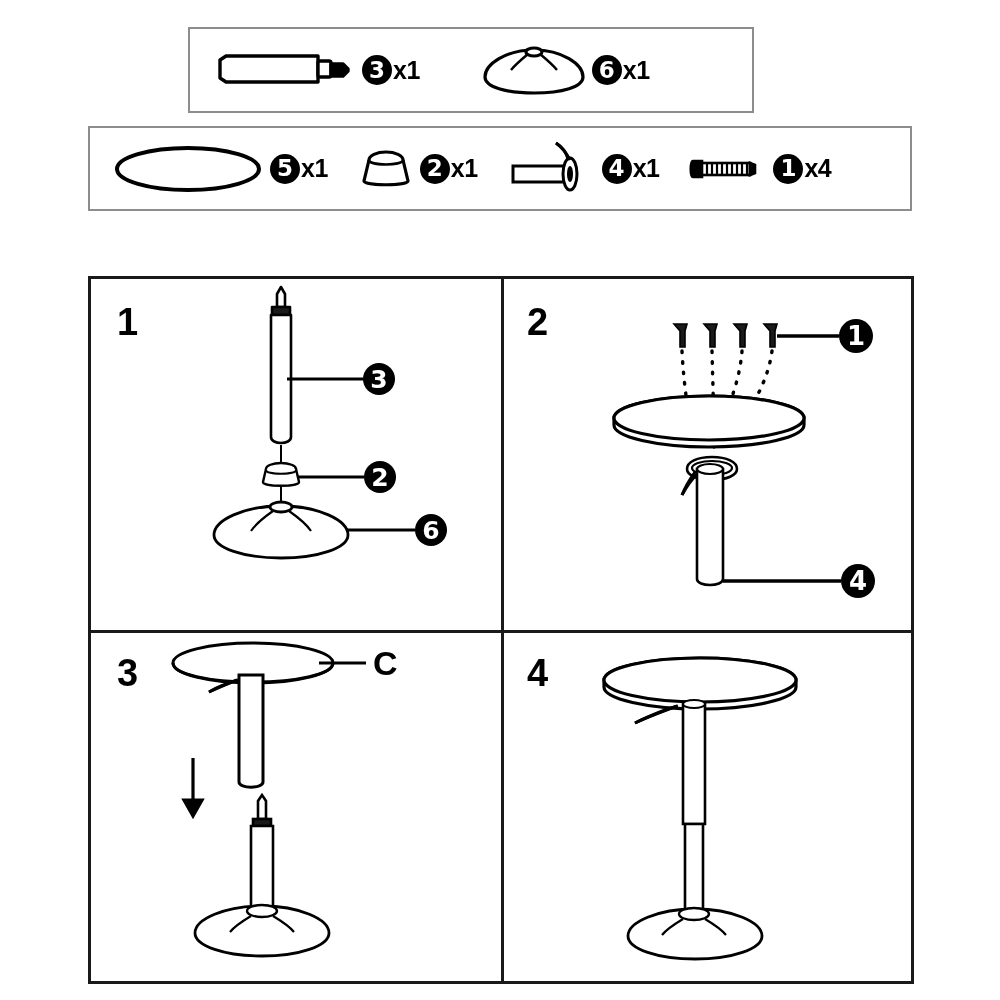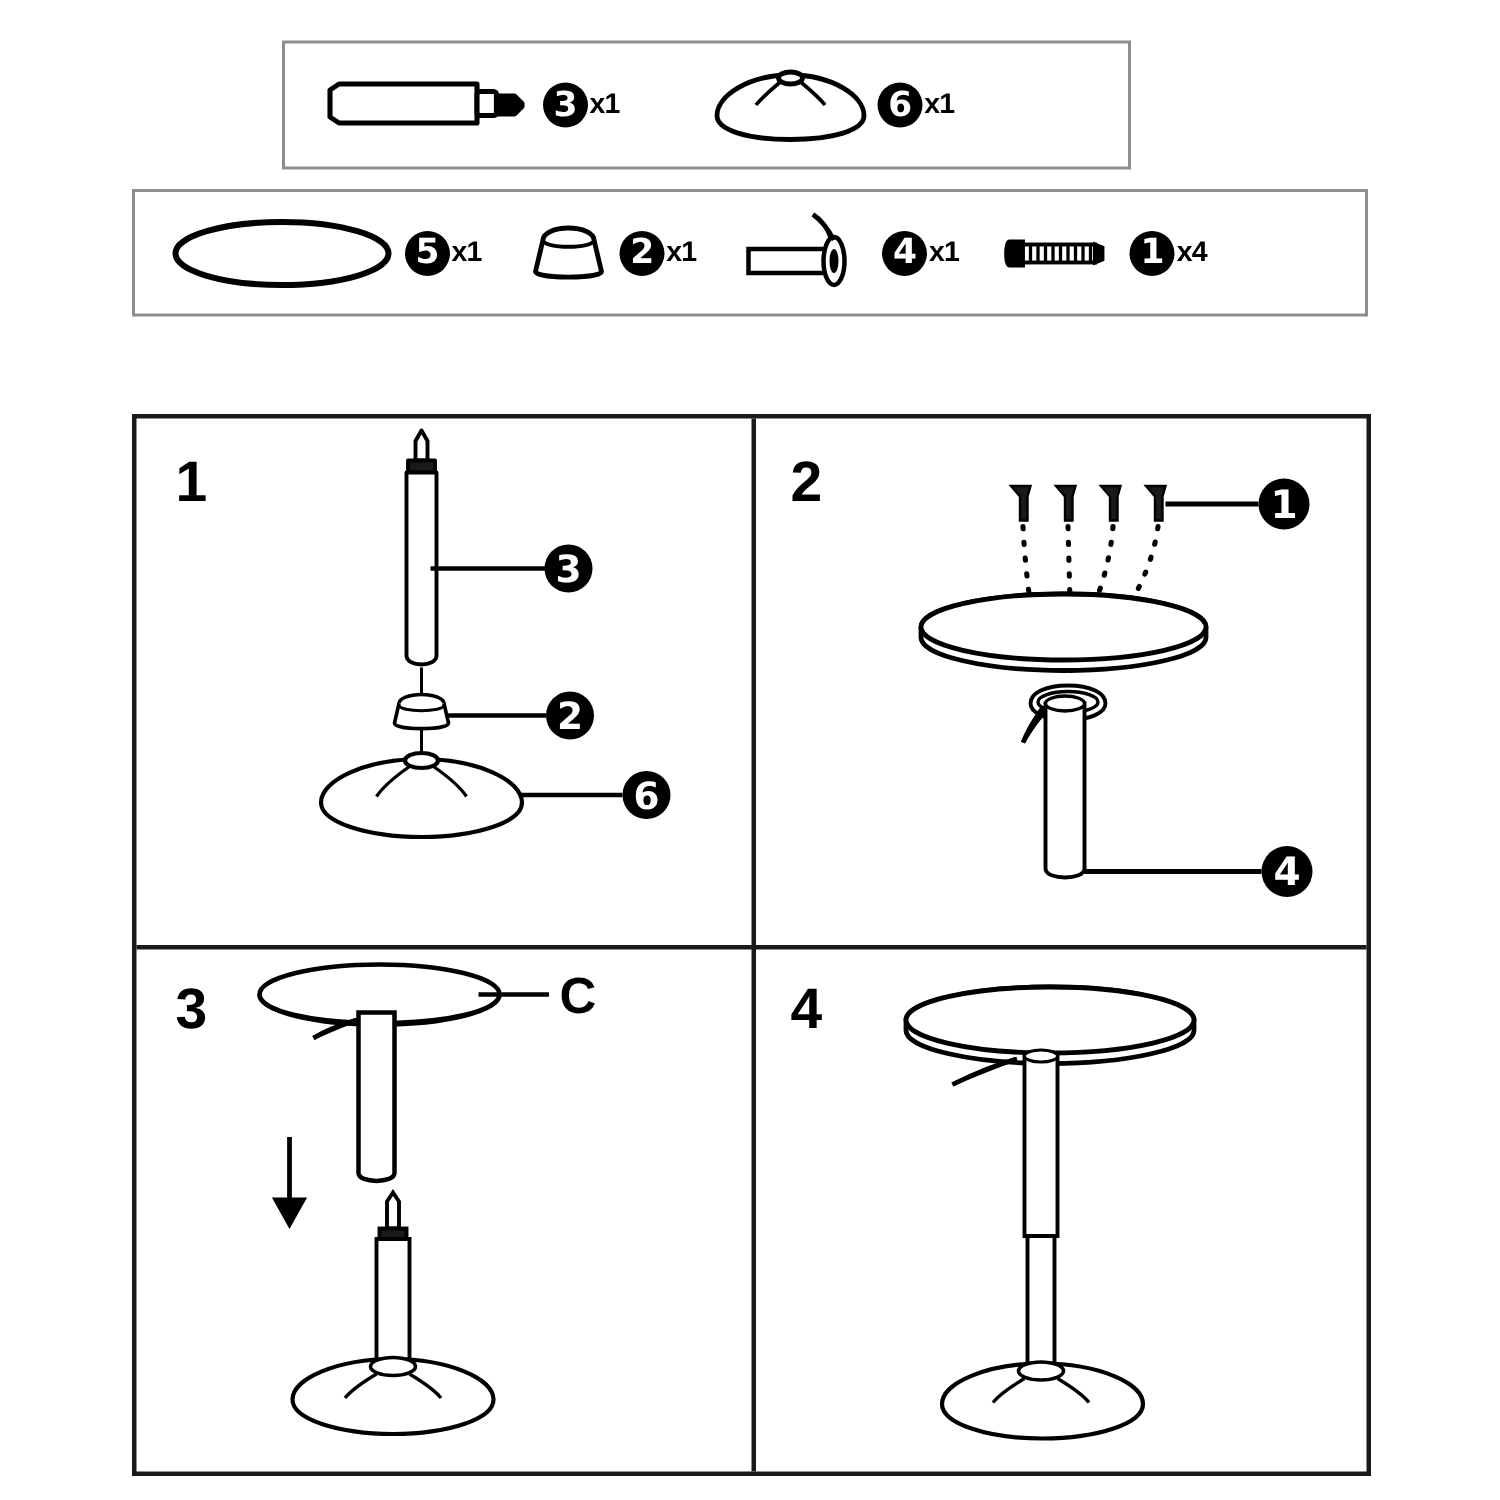--- a/index.html
+++ b/index.html
@@ -36,21 +36,21 @@
 
   .badge{
     width:30px;height:30px;border-radius:50%;
     background:#000;color:#fff;
     display:flex;align-items:center;justify-content:center;
     font-weight:bold;font-size:23px;line-height:1;
     font-family:"DejaVu Sans", sans-serif;
     flex:0 0 auto;
   }
   .qty{
-    font-weight:bold;font-size:19px;letter-spacing:-.5px;
+    font-weight:bold;font-size:25px;letter-spacing:-.5px;
     font-family:"Liberation Sans", sans-serif;
   }
 
   
   .grid{
     position:absolute;left:88px;top:276px;width:826px;height:708px;
     border:3px solid #1a1a1a;
     box-sizing:border-box;
   }
   .vdiv{position:absolute;left:50%;top:0;bottom:0;width:3px;background:#1a1a1a;}

